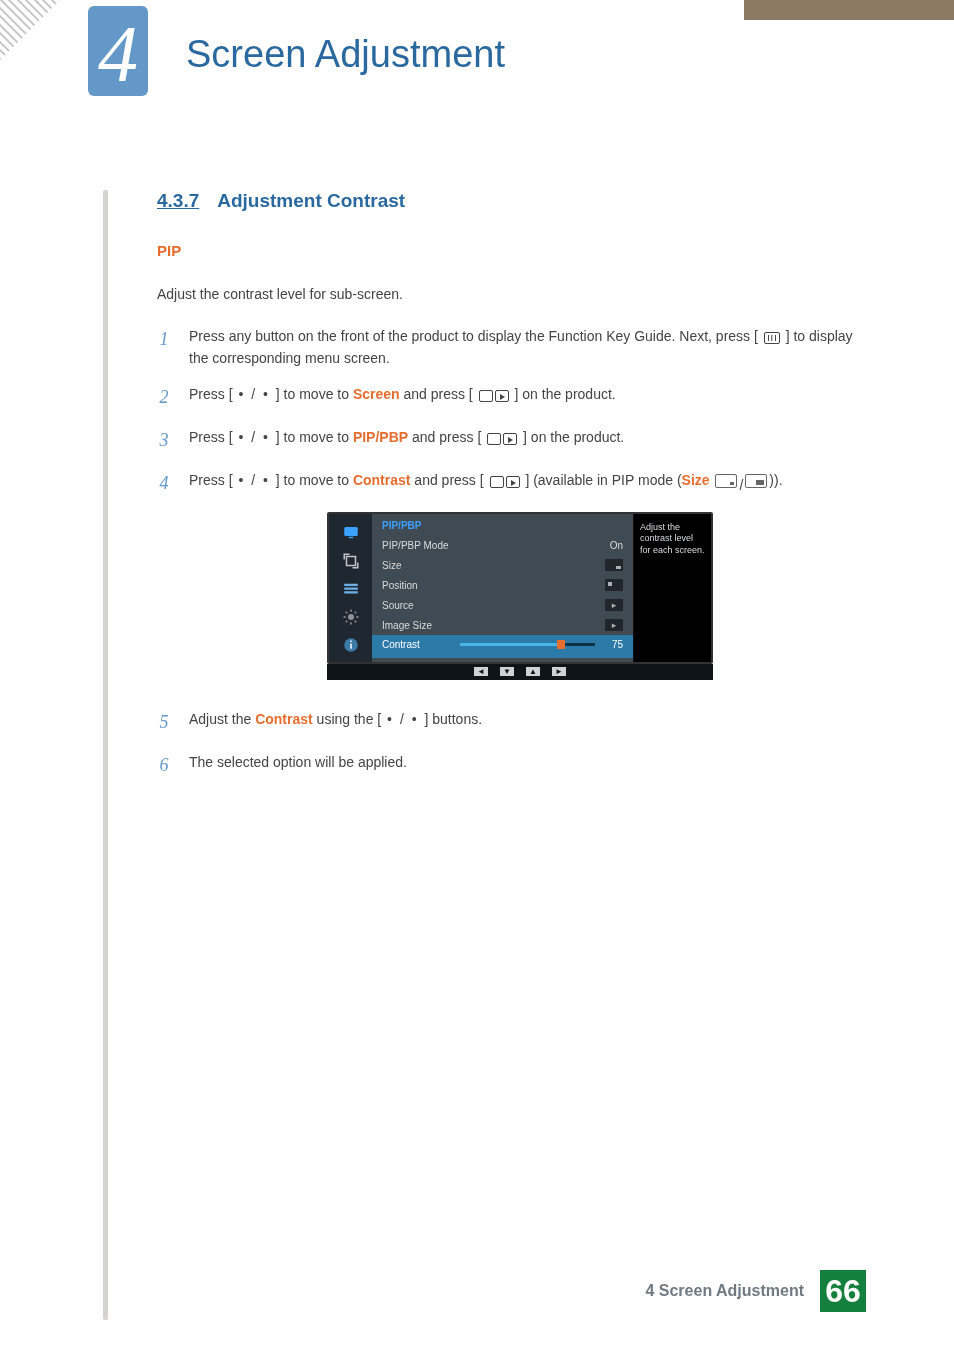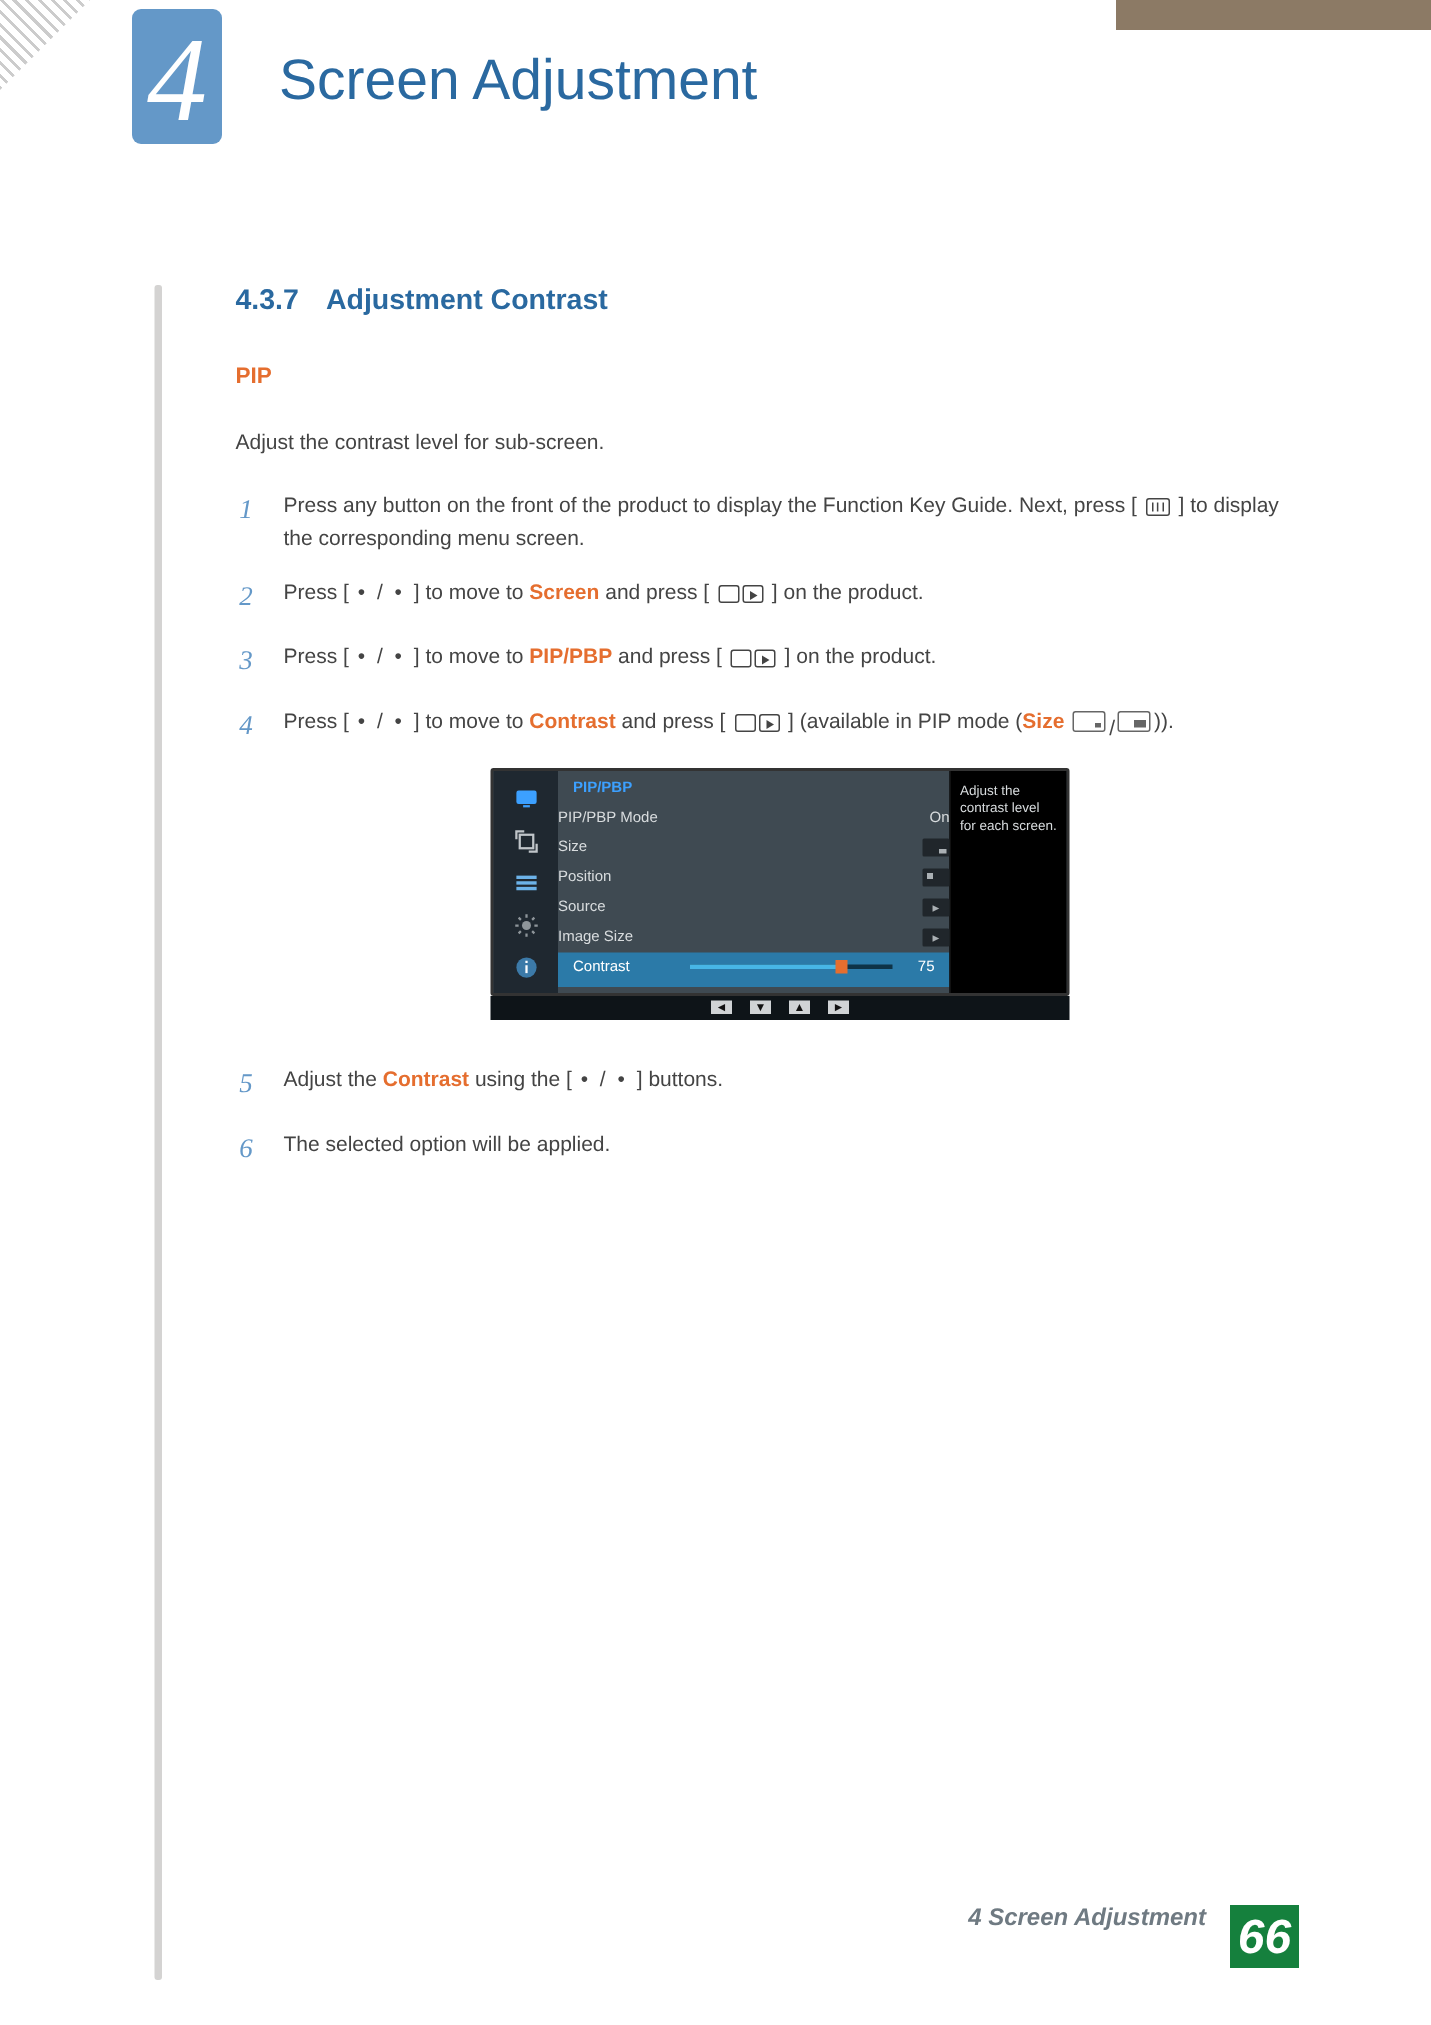--- a/index.html
+++ b/index.html
@@ -25,21 +25,21 @@
     color: #fff; font-family: Georgia, 'Times New Roman', serif; font-style: italic;
     font-size: 80px; font-weight: 400; line-height: 1; padding-bottom: 2px;
   }
   .chapter-title {
     position: absolute; top: 33px; left: 186px;
     font-size: 38px; color: #2a69a0; font-weight: 400;
     font-family: Arial, Helvetica, sans-serif;
   }
   .content { position: absolute; top: 190px; left: 157px; width: 700px; }
   .section-heading { color: #2a69a0; font-size: 19px; font-weight: 700; margin-bottom: 30px; }
-  .section-number { margin-right: 18px; }
+  .section-number { margin-right: 18px; text-decoration: underline; }
   .sub-heading { color: #e56e2f; font-size: 15px; font-weight: 700; margin-bottom: 26px; }
   .para { font-size: 14px; color: #444; margin-bottom: 20px; line-height: 1.4; }
   .steps { margin-top: 8px; }
   .step { display: flex; gap: 18px; margin-bottom: 14px; font-size: 14px; color: #444; line-height: 1.6; }
   .step-num {
     font-family: Georgia, 'Times New Roman', serif; font-style: italic;
     color: #6498c8; font-size: 18px; min-width: 14px; text-align: center; font-weight: 400;
   }
   .step-body { flex: 1; }
   .hl { color: #e56e2f; font-weight: 700; }
@@ -68,38 +68,38 @@
     width: 386px; border: 2px solid #333; border-radius: 2px;
     display: flex; background: #3f4a52; position: relative;
   }
   .osd-left {
     width: 43px; background: #1f2830; display: flex; flex-direction: column;
     align-items: center; gap: 10px; padding: 10px 0 8px 0;
   }
   .osd-ico { width: 20px; height: 18px; }
   .osd-center { flex: 1; display: flex; flex-direction: column; }
   .osd-title { color: #3ca0ff; font-size: 10px; font-weight: 700; padding: 6px 10px 5px 10px; }
-  .osd-row { display: flex; justify-content: space-between; align-items: flex-start; padding: 4px 0; font-size: 10px; color: #d8dcde; }
+  .osd-row { display: flex; justify-content: space-between; align-items: flex-end; padding: 4px 10px; font-size: 10px; color: #d8dcde; }
   .osd-row.sel { background: #2b7aa8; color: #fff; }
   .osd-val-ico { width: 18px; height: 12px; background: #20262b; border-radius: 1px; position: relative; }
   .osd-val-ico.sm::after { content:""; position:absolute; right:2px; bottom:2px; width:5px; height:3px; background:#aab0b4; }
   .osd-val-ico.dot::after { content:""; position:absolute; left:3px; top:3px; width:4px; height:4px; background:#aab0b4; }
   .osd-val-ico.arrow::after { content:"▸"; position:absolute; inset:0; display:flex; align-items:center; justify-content:center; color:#aab0b4; font-size:9px; }
   .slider-row { display:flex; align-items:center; gap:8px; padding: 4px 10px 8px 10px; background:#2b7aa8;}
   .slider-label { font-size:10px; color:#fff; min-width: 70px;}
   .slider-track { flex:1; height:3px; background:#0e3347; position:relative;}
   .slider-fill { position:absolute; left:0; top:0; bottom:0; width:75%; background:#47b6e6;}
   .slider-fill::after { content:""; position:absolute; right:-4px; top:-3px; width:8px; height:9px; background:#e56e2f; }
   .slider-val { font-size:10px; color:#fff; width:20px; text-align:right;}
   .osd-right { width: 78px; background: #000000; color:#d8dcde; font-size:9px; padding:8px 6px; line-height:1.3; border-left:1px solid #111;}
   .osd-nav { width:386px; height:16px; background:#0e1418; display:flex; justify-content:center; gap:12px; align-items:center; }
   .nav-key { width:14px; height:9px; background:#d0d3d5; font-size:8px; color:#111; display:flex; align-items:center; justify-content:center;}
 
   
-  .footer { position: absolute; bottom: 38px; right: 88px; display: flex; align-items: flex-start; gap: 16px; font-style: italic; }
+  .footer { position: absolute; bottom: 38px; right: 88px; display: flex; align-items: center; gap: 16px; }
   .footer-text { color: #6f7a82; font-size: 16px; font-weight: 700; }
   .footer-badge { width: 46px; height: 42px; background: #15803d; color:#fff; display:flex; align-items:center; justify-content:center; font-size: 32px; font-weight: 700; }
 </style>
 </head>
 <body>
 
 <div class="top-bar"></div>
 <div class="hatch"></div>
 <div class="left-bar"></div>
 

